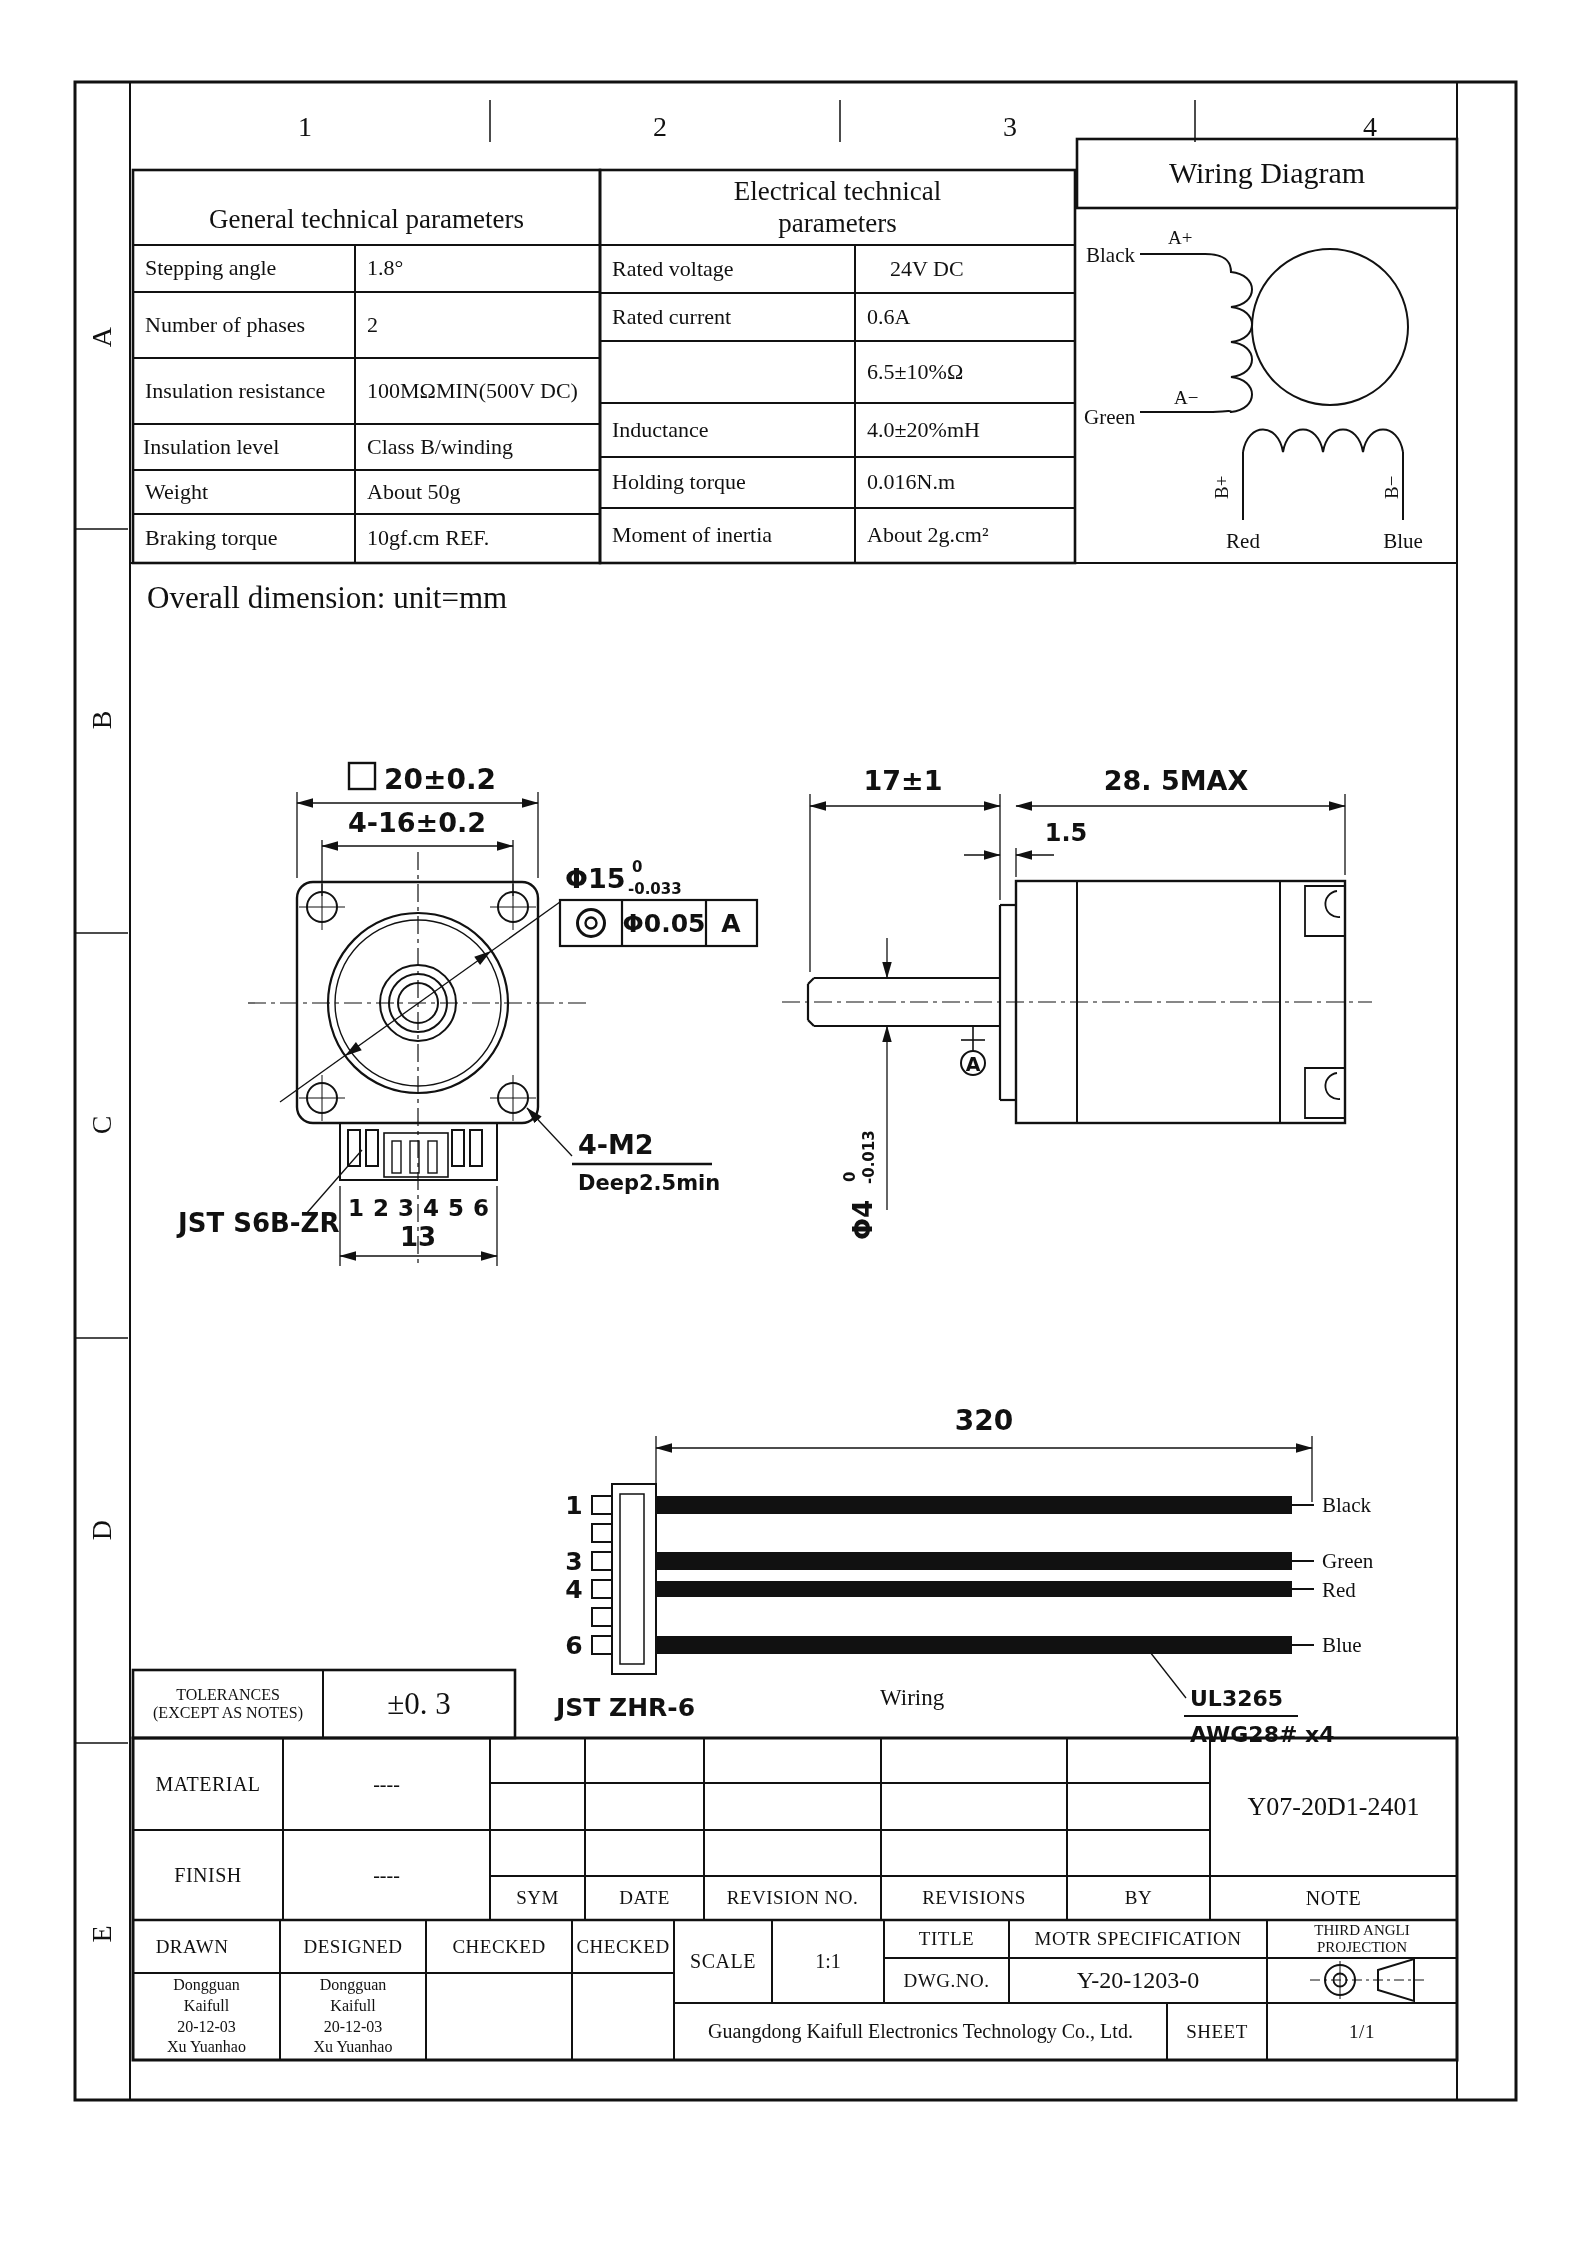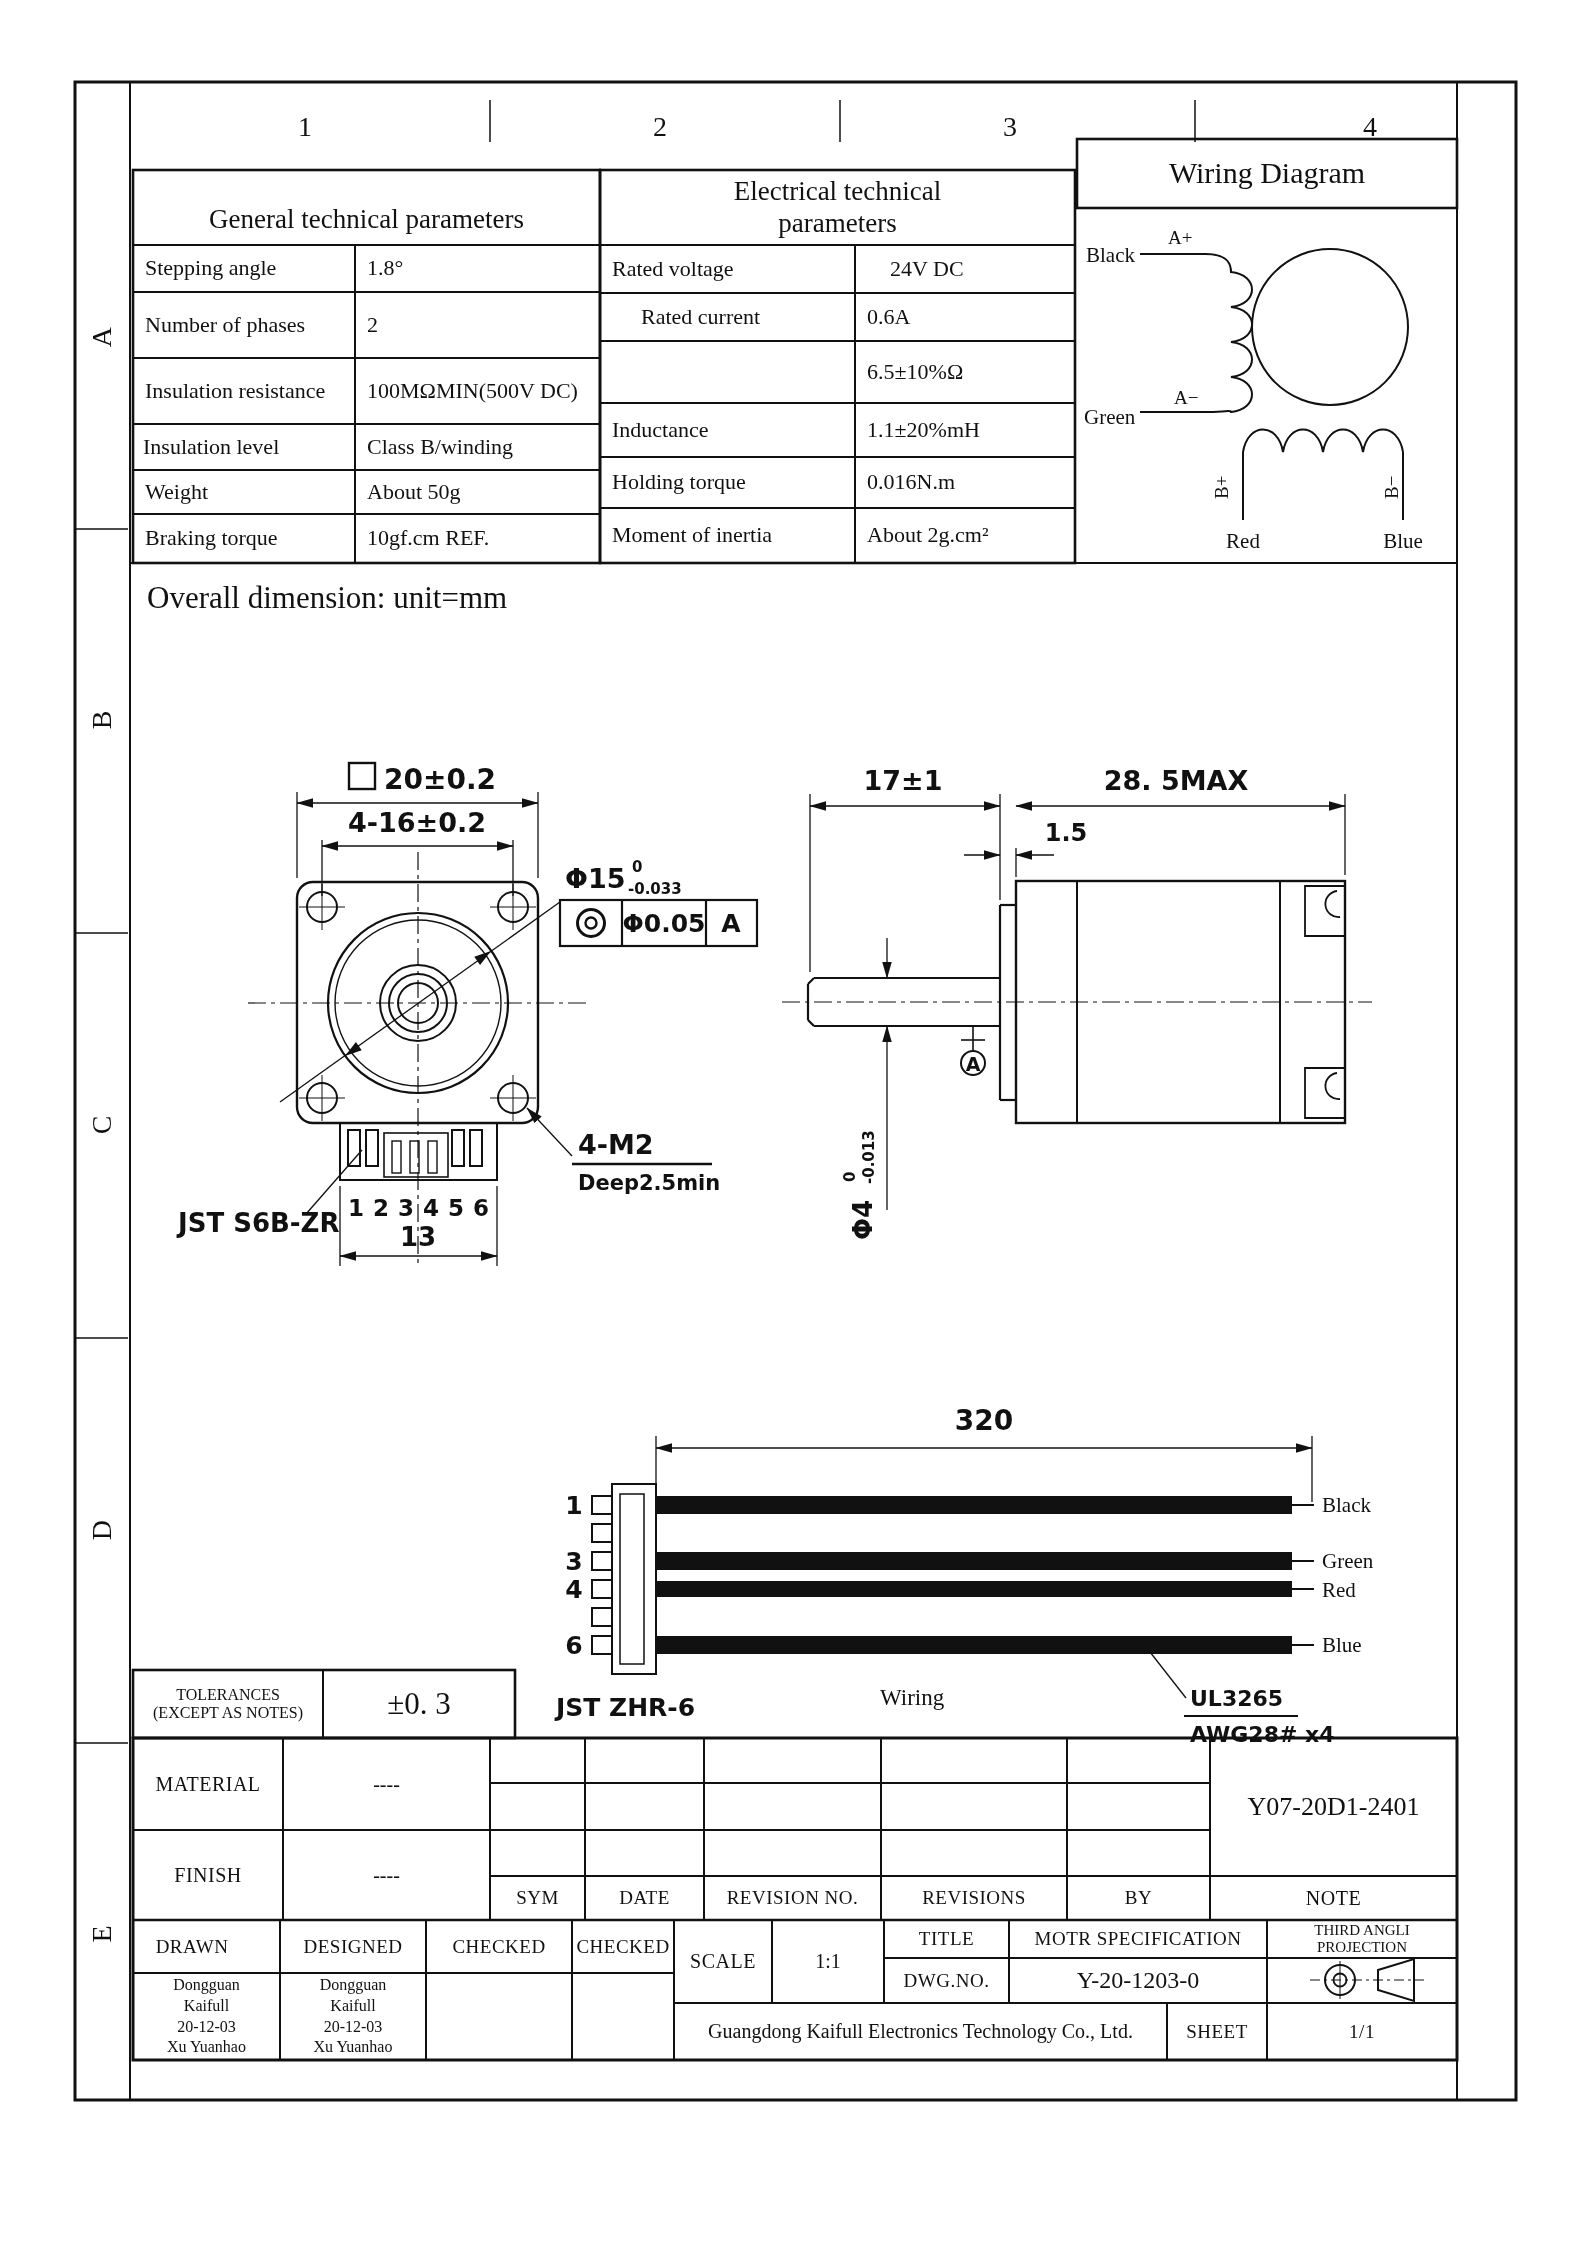--- a/index.html
+++ b/index.html
@@ -370,25 +370,25 @@
 <div class="abs cell" style="left:357px;top:360px;width:241px;height:62px;">100MΩMIN(500V DC)</div>
 <div class="abs cell" style="left:135px;top:426px;width:216px;height:42px;padding-left:8px;">Insulation level</div>
 <div class="abs cell" style="left:357px;top:426px;width:241px;height:42px;">Class B/winding</div>
 <div class="abs cell" style="left:135px;top:472px;width:216px;height:40px;">Weight</div>
 <div class="abs cell" style="left:357px;top:472px;width:241px;height:40px;">About 50g</div>
 <div class="abs cell" style="left:135px;top:516px;width:216px;height:45px;">Braking torque</div>
 <div class="abs cell" style="left:357px;top:516px;width:241px;height:45px;">10gf.cm REF.</div>
 
 <div class="abs cell" style="left:602px;top:247px;width:250px;height:44px;">Rated voltage</div>
 <div class="abs cell" style="left:857px;top:247px;width:216px;height:44px;padding-left:33px;">24V DC</div>
-<div class="abs cell" style="left:602px;top:295px;width:250px;height:44px;margin-left:29px;">Rated current</div>
+<div class="abs cell" style="left:602px;top:295px;width:250px;height:44px;">Rated current</div>
 <div class="abs cell" style="left:857px;top:295px;width:216px;height:44px;">0.6A</div>
 <div class="abs cell" style="left:857px;top:343px;width:216px;height:58px;">6.5±10%Ω</div>
 <div class="abs cell" style="left:602px;top:405px;width:250px;height:50px;">Inductance</div>
-<div class="abs cell" style="left:857px;top:405px;width:216px;height:50px;">1.1±20%mH</div>
+<div class="abs cell" style="left:857px;top:405px;width:216px;height:50px;">4.0±20%mH</div>
 <div class="abs cell" style="left:602px;top:459px;width:250px;height:47px;">Holding torque</div>
 <div class="abs cell" style="left:857px;top:459px;width:216px;height:47px;">0.016N.m</div>
 <div class="abs cell" style="left:602px;top:510px;width:250px;height:51px;">Moment of inertia</div>
 <div class="abs cell" style="left:857px;top:510px;width:216px;height:51px;">About 2g.cm²</div>
 
 <div class="abs" style="left:147px;top:580px;font-size:31px;">Overall dimension: unit=mm</div>
 
 <div class="abs stack" style="left:137px;top:1674px;width:182px;height:60px;font-size:16px;">
   <div>TOLERANCES</div>
   <div>(EXCEPT AS NOTES)</div>

